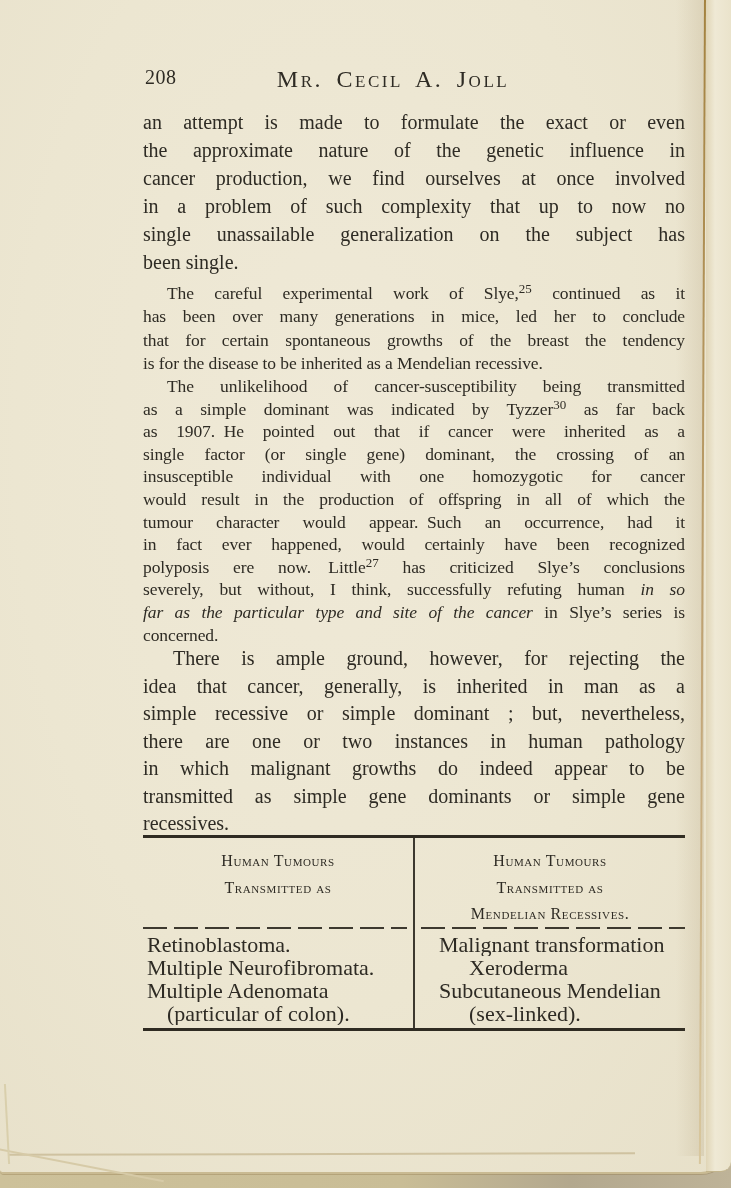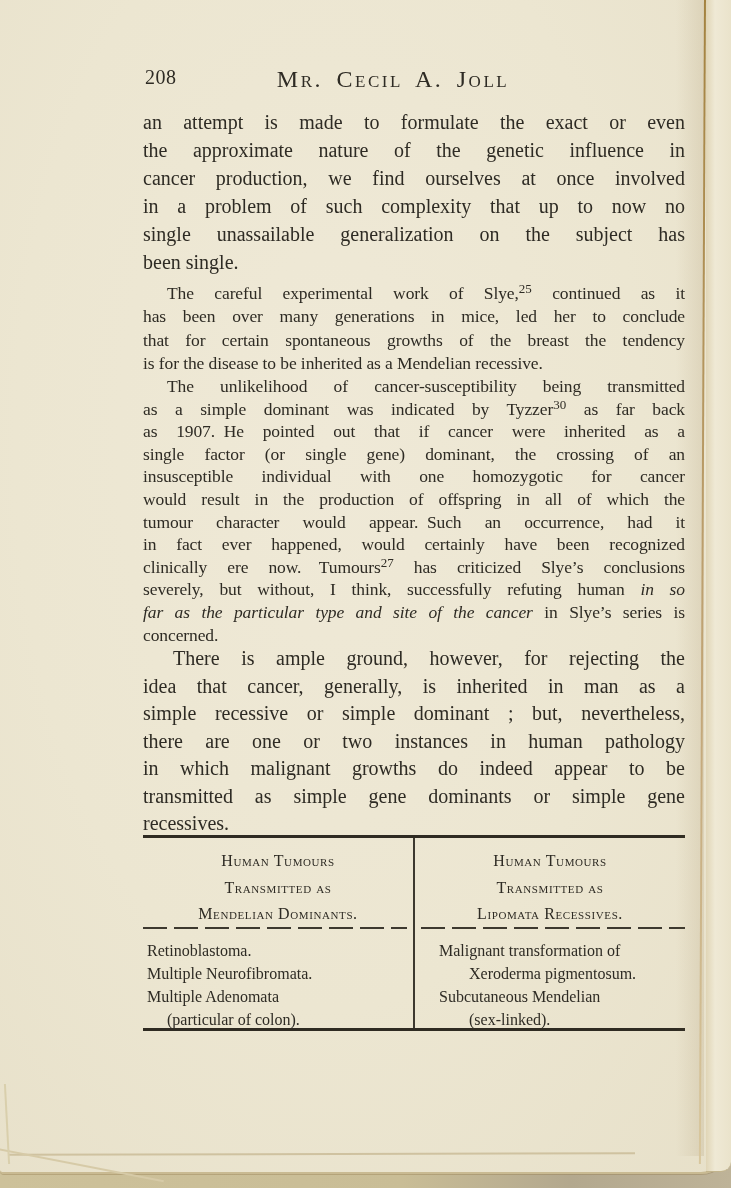--- a/index.html
+++ b/index.html
@@ -52,21 +52,21 @@
   .ttable{position:absolute;top:835px;left:0;width:542px;height:198px;}
   .rule{position:absolute;left:0;width:542px;height:2.5px;background:#2f2b22;}
   .rule.top{top:0;} .rule.bottom{top:193px;}
   .divider{position:absolute;left:270px;top:3px;height:190px;width:1.5px;background:#3d392f;}
   .thead{position:absolute;top:13px;font-variant:small-caps;font-size:16px;
     line-height:26.5px;text-align:center;letter-spacing:.6px;}
   .thead.left{left:0;width:270px;} .thead.right{left:272px;width:270px;}
   .dash{position:absolute;top:92px;height:2px;
     background:repeating-linear-gradient(90deg,#3d392f 0 24px,transparent 24px 31px);}
   .dash.left{left:0;width:264px;} .dash.right{left:278px;width:264px;}
-  .tbody{position:absolute;top:104px;font-size:16px;line-height:23px;}
+  .tbody{position:absolute;top:98px;font-size:22px;line-height:23px;}
   .tbody.left{left:4px;width:262px;} .tbody.right{left:296px;width:246px;}
   .trow{height:23px;overflow:hidden;}
   .trow.cont-l{padding-left:20px;} .trow.cont-r{padding-left:30px;}
 </style>
 </head>
 <body>
 
 <div class="canvas">
   <div class="page">
     <div class="content">
@@ -94,21 +94,21 @@
 
       <div class="para sm" id="p3">
         <div class="ln ind24">The unlikelihood of cancer-susceptibility being transmitted</div>
         <div class="ln"><span>as a simple dominant was indicated by Tyzzer</span><sup class="fn">30</sup><span> as far back</span></div>
         <div class="ln">as 1907. He pointed out that if cancer were inherited as a</div>
         <div class="ln">single factor (or single gene) dominant, the crossing of an</div>
         <div class="ln">insusceptible individual with one homozygotic for cancer</div>
         <div class="ln">would result in the production of offspring in all of which the</div>
         <div class="ln">tumour character would appear. Such an occurrence, had it</div>
         <div class="ln">in fact ever happened, would certainly have been recognized</div>
-        <div class="ln"><span>clinically ere now. Tumours</span><sup class="fn">27</sup><span> has criticized Slye’s conclusions</span></div>
+        <div class="ln"><span>polyposis ere now. Little</span><sup class="fn">27</sup><span> has criticized Slye’s conclusions</span></div>
         <div class="ln"><span>severely, but without, I think, successfully refuting human </span><span class="it">in so</span></div>
         <div class="ln"><span class="it">far as the particular type and site of the cancer</span><span> in Slye’s series is</span></div>
         <div class="ln last">concerned.</div>
       </div>
 
       <div class="para lg" id="p4">
         <div class="ln ind30">There is ample ground, however, for rejecting the</div>
         <div class="ln">idea that cancer, generally, is inherited in man as a</div>
         <div class="ln">simple recessive or simple dominant ; but, nevertheless,</div>
         <div class="ln">there are one or two instances in human pathology</div>
@@ -117,26 +117,25 @@
         <div class="ln last">recessives.</div>
       </div>
 
       <div class="ttable">
         <div class="rule top"></div>
         <div class="divider"></div>
 
         <div class="thead left">
           <div>Human Tumours</div>
           <div>Transmitted as</div>
-          <div>Mendelian Dominants.</div>
         </div>
         <div class="thead right">
           <div>Human Tumours</div>
           <div>Transmitted as</div>
-          <div>Lipomata Recessives.</div>
+          <div>Mendelian Recessives.</div>
         </div>
 
         <div class="dash left"></div>
         <div class="dash right"></div>
 
         <div class="tbody left">
           <div class="trow">Retinoblastoma.</div>
           <div class="trow">Multiple Neurofibromata.</div>
           <div class="trow">Multiple Adenomata</div>
           <div class="trow cont-l">(particular of colon).</div>

